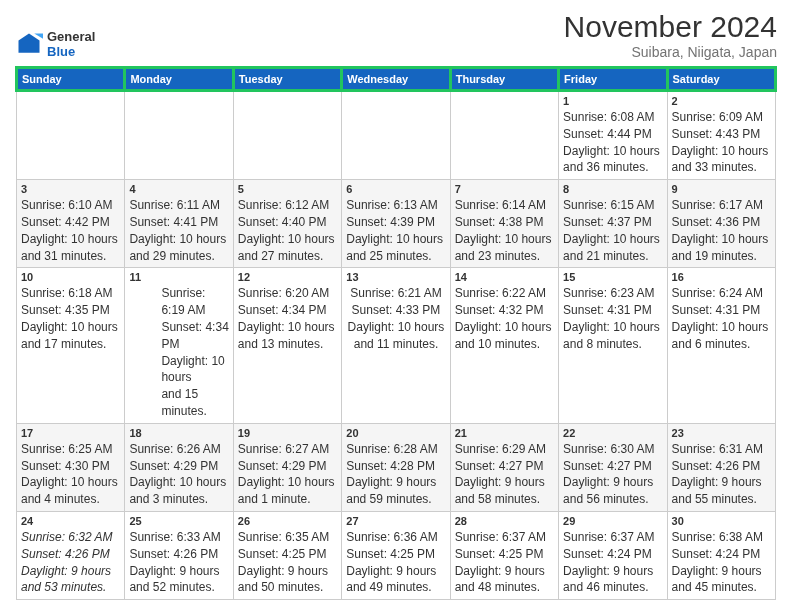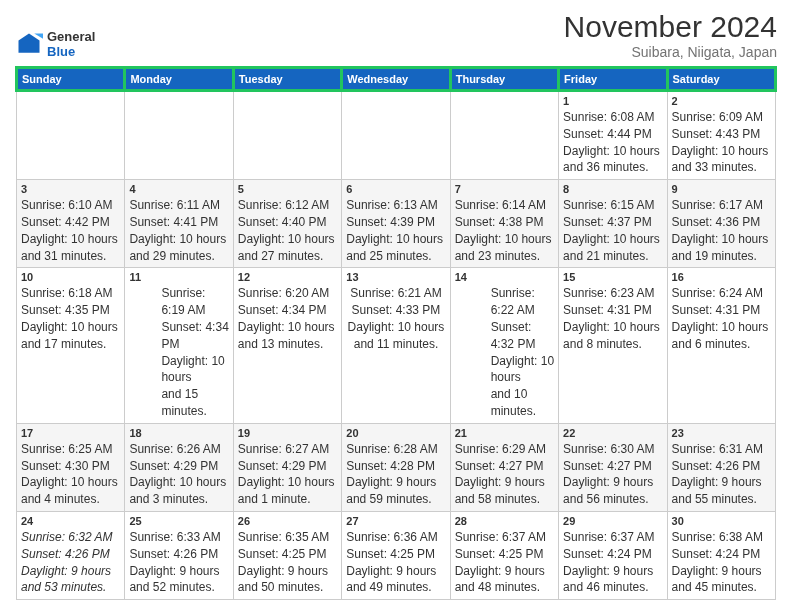--- a/index.html
+++ b/index.html
@@ -222,21 +222,21 @@
           </td>
           <td>
             <span class="day-num">13</span>
             <div class="day-info" style="white-space: pre-line; text-align: center;">Sunrise: 6:21 AM
 Sunset: 4:33 PM
 Daylight: 10 hours
 and 11 minutes.</div>
           </td>
           <td>
             <span class="day-num">14</span>
-            <div class="day-info" style="white-space: pre-line; margin-left: 36px;">Sunrise: 6:22 AM
+            <div class="day-info" style="white-space: pre-line;">Sunrise: 6:22 AM
 Sunset: 4:32 PM
 Daylight: 10 hours
 and 10 minutes.</div>
           </td>
           <td>
             <span class="day-num">15</span>
             <div class="day-info" style="white-space: pre-line;">Sunrise: 6:23 AM
 Sunset: 4:31 PM
 Daylight: 10 hours
 and 8 minutes.</div>

